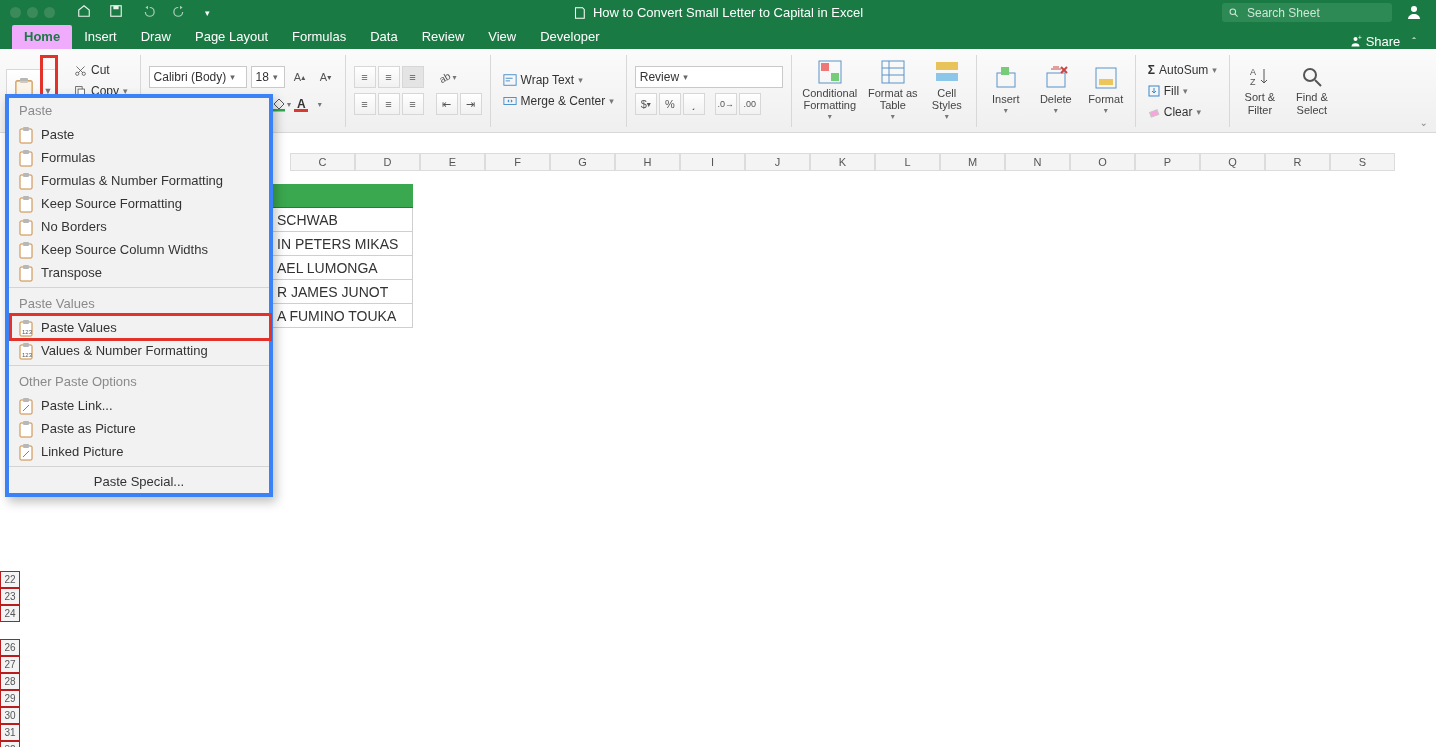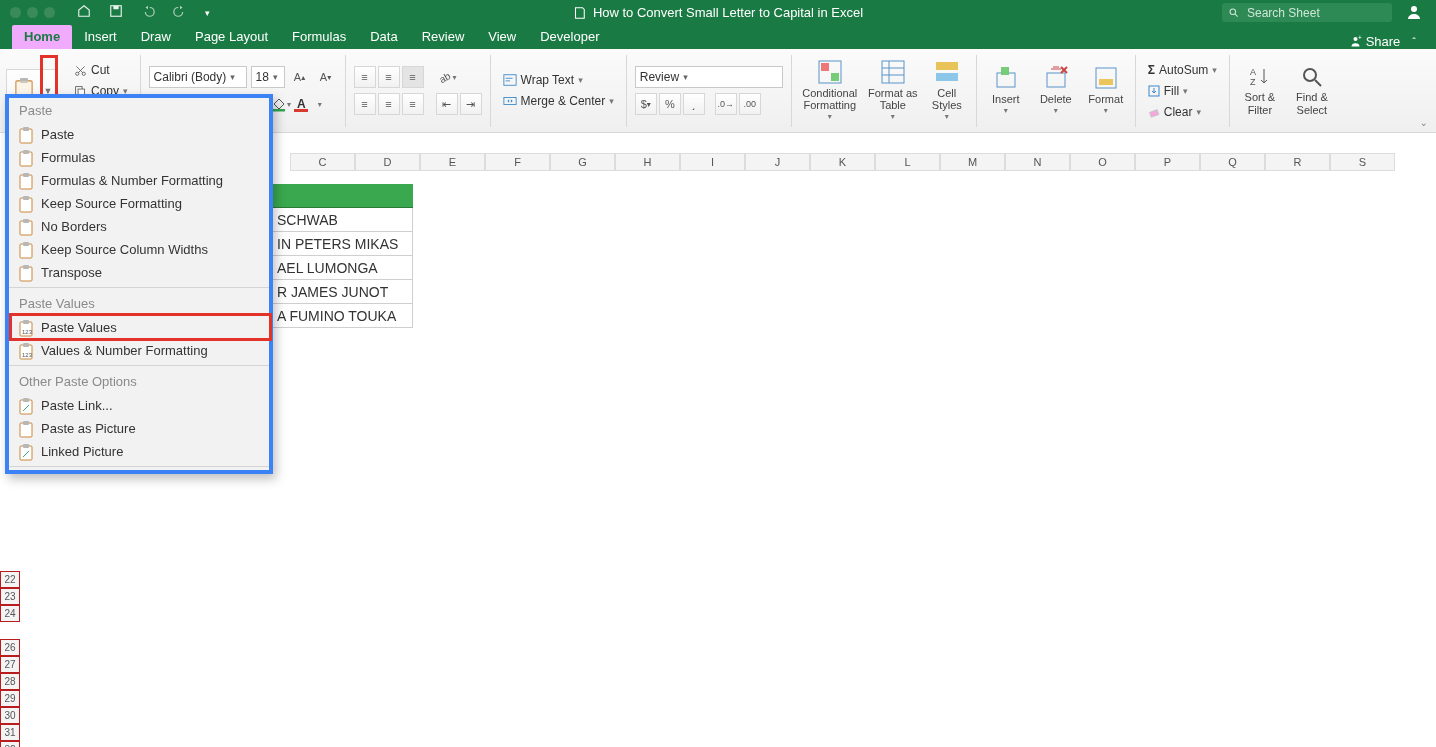--- a/index.html
+++ b/index.html
@@ -486,13 +486,16 @@
       <div class="item">
         <span class="mi-icon"><svg class="clip-svg" viewBox="0 0 16 18">
             <rect x="2" y="3" width="12" height="14" rx="1" fill="#fff" stroke="#c9873a"></rect>
             <rect x="5" y="1" width="6" height="4" rx="1" fill="#b7b7b7"></rect>
             <path d="M5 14l6-6" stroke="#3a7"></path>
           </svg></span>
         <span>Linked Picture</span>
       </div>
     </div>
   <div class="sep"></div>
+  <div class="item" style="justify-content:center;padding-left:12px">
+      <span>Paste Special...</span>
+    </div>
 </div>
 
 </body></html>

